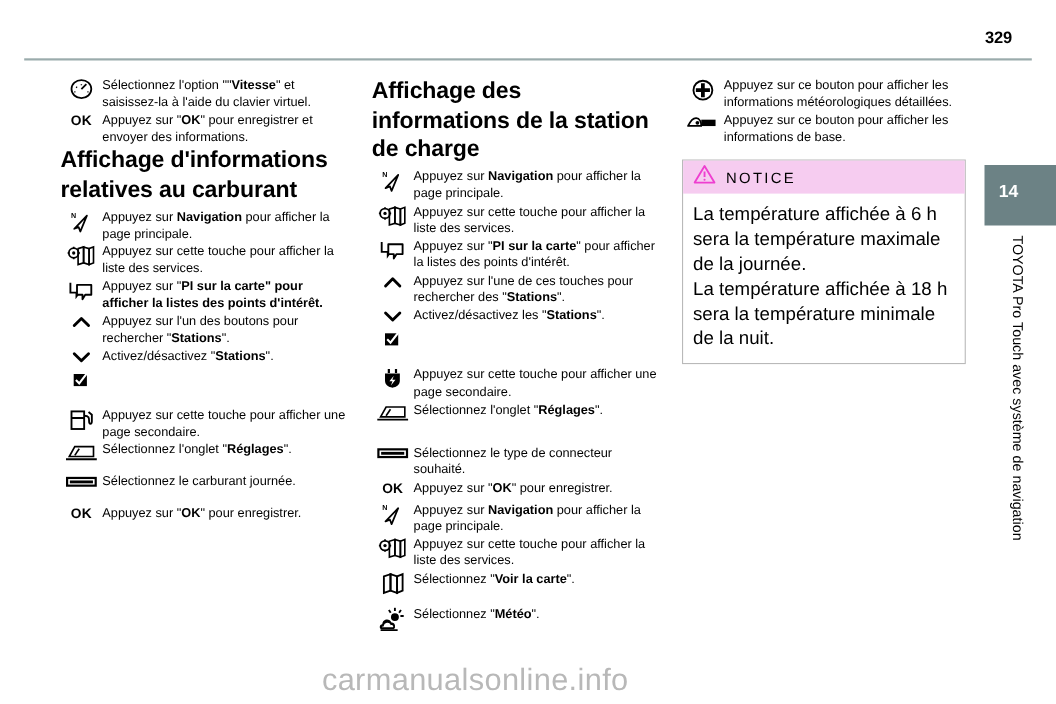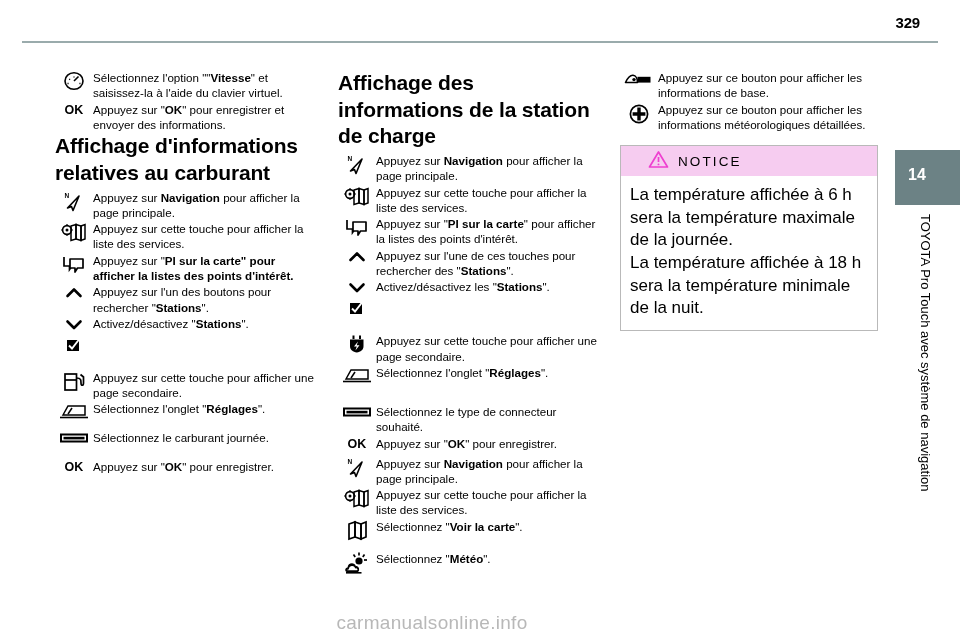--- a/index.html
+++ b/index.html
@@ -12,21 +12,21 @@
     background: #ffffff;
     font-family: "Liberation Sans", sans-serif;
     color: #000000;
     position: relative;
     overflow: hidden;
   }
 
   
   .page-header {
     position: absolute;
-    top: 0; left: 0;
+    top: 12px; left: 0;
     width: 960px;
     height: 40px;
     text-decoration: underline;
   }
   .page-number {
     position: absolute;
     right: 40px;
     top: 14px;
     font-size: 15px;
     font-weight: bold;
@@ -106,21 +106,21 @@
     margin-top: 13px;
     border: 1px solid #b9b9b9;
     width: 256px;
     background: #ffffff;
   }
   .notice-head {
     background: #f6ccf0;
     height: 30px;
     display: flex;
     align-items: center;
-    padding-left: 27px;
+    padding-left: 9px;
   }
   .notice-head-label {
     font-size: 13.5px;
     letter-spacing: 2.1px;
     margin-left: 9px;
     color: #000;
   }
   .notice-body {
     padding: 8px 9px 10px 9px;
     font-size: 17px;
@@ -166,21 +166,21 @@
     top: 4px;
   }
 
   
   .watermark {
     position: absolute;
     left: 0;
     bottom: 6px;
     width: 864px;
     text-align: center;
-    font-size: 19px;
+    font-size: 28px;
     color: #b8b8b8;
     letter-spacing: 0.3px;
   }
 </style>
 </head>
 <body>
 
 <div class="page-header">
   <div class="page-number">329</div>
   <div class="header-rule"></div>
@@ -494,37 +494,37 @@
       </div>
       <div class="step-text">Sélectionnez "<b>Météo</b>".</div>
     </div>
 
   </div>
 
   <div class="col col-right">
 
     <div class="step">
       <div class="step-icon">
+        <svg width="22" height="22" viewBox="0 0 22 22">
+          <circle cx="11" cy="11" r="8.6" fill="none" stroke="#000" stroke-width="1.7"></circle>
+          <path d="M11 4.6 L11 17.4 M4.6 11 L17.4 11" stroke="#000" stroke-width="3.4" stroke-linecap="butt"></path>
+        </svg>
+      </div>
+      <div class="step-text">Appuyez sur ce bouton pour afficher les informations météorologiques détaillées.</div>
+    </div>
+
+    <div class="step">
+      <div class="step-icon">
         <svg width="30" height="16" viewBox="0 0 30 16">
           <path d="M1.5 11.5 C1.5 11.5 5 4 9 4.3 C12 4.5 13.5 8 13.5 11.5 Z" fill="#fff" stroke="#000" stroke-width="1.6" stroke-linejoin="round"></path>
           <circle cx="10" cy="8.6" r="1.7" fill="#000"></circle>
           <rect x="13.5" y="5.8" width="13" height="5.8" fill="#000"></rect>
         </svg>
       </div>
       <div class="step-text">Appuyez sur ce bouton pour afficher les informations de base.</div>
-    </div>
-
-    <div class="step">
-      <div class="step-icon">
-        <svg width="22" height="22" viewBox="0 0 22 22">
-          <circle cx="11" cy="11" r="8.6" fill="none" stroke="#000" stroke-width="1.7"></circle>
-          <path d="M11 4.6 L11 17.4 M4.6 11 L17.4 11" stroke="#000" stroke-width="3.4" stroke-linecap="butt"></path>
-        </svg>
-      </div>
-      <div class="step-text">Appuyez sur ce bouton pour afficher les informations météorologiques détaillées.</div>
     </div>
 
     <div class="notice">
       <div class="notice-head">
         <span>
           <svg width="21" height="19" viewBox="0 0 21 19">
             <path d="M10.5 2 L19.5 17 L1.5 17 Z" fill="none" stroke="#ee3fd0" stroke-width="1.7" stroke-linejoin="round"></path>
             <line x1="10.5" y1="7" x2="10.5" y2="12" stroke="#ee3fd0" stroke-width="1.7"></line>
             <circle cx="10.5" cy="14.4" r="0.95" fill="#ee3fd0"></circle>
           </svg>

